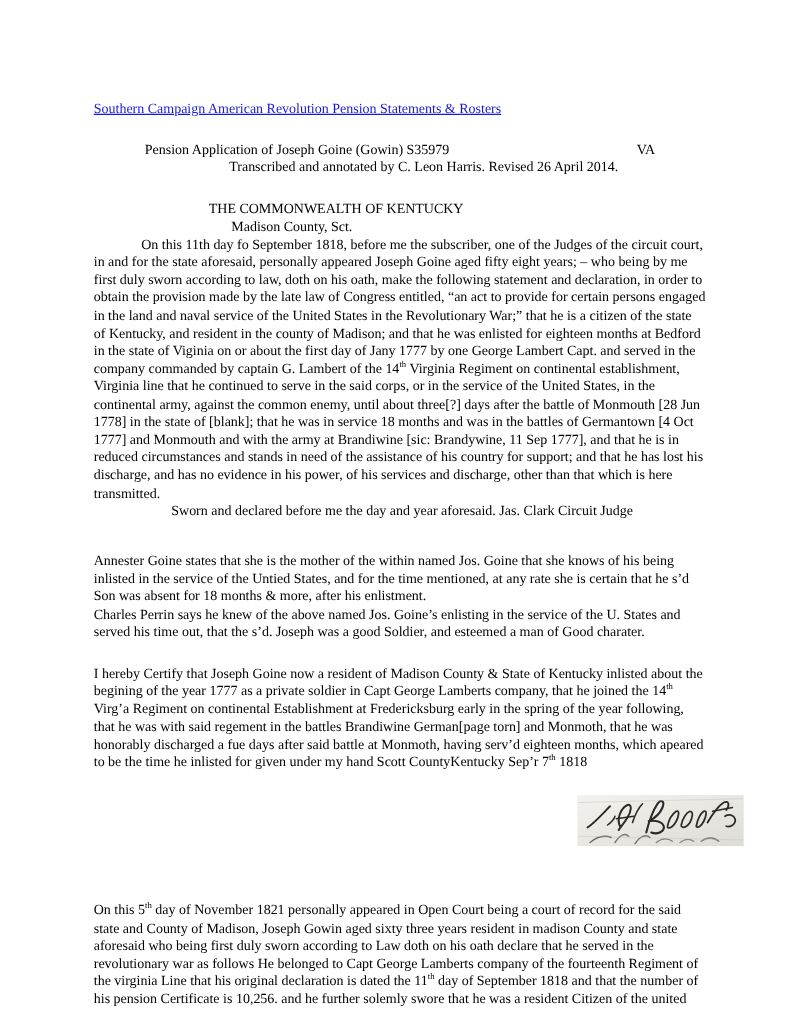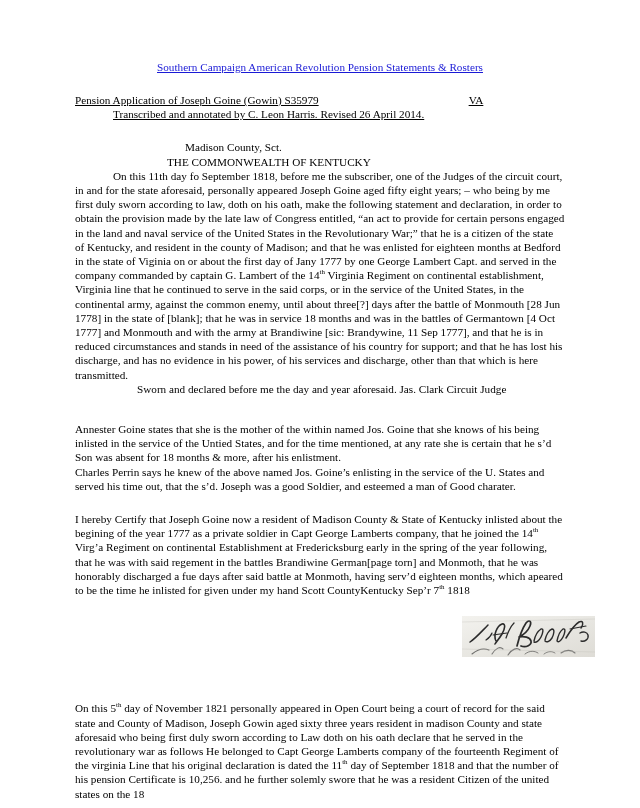--- a/index.html
+++ b/index.html
@@ -16,36 +16,34 @@
   }
   .page {
     position: relative;
     width: 640px;
     height: 808px;
     background: #ffffff;
     box-sizing: border-box;
     padding: 0 75px;
   }
   .doc-header {
-    text-align: center;
-    margin-top: 60px;
+    margin-top: 80px;
     font-size: 11.2px;
     line-height: 1.25;
   }
   .doc-header a,
   .doc-header .link {
     color: #1a1ad6;
     text-decoration: underline;
   }
   .block {
     font-size: 11.2px;
     line-height: 14.2px;
-    text-align: left;
+    text-align: center;
     white-space: pre-wrap;
-    text-decoration: underline;
   }
   .spacer-md { height: 19px; }
   .spacer-lg { height: 26px; }
   .center-ish {
     padding-left: 92px;
   }
   .title-line {
     font-size: 11.2px;
     line-height: 14.2px;
   }
@@ -92,23 +90,23 @@
   </div>
 
   <div class="spacer-md"></div>
 
   <div class="block"><span>Pension Application of Joseph Goine (Gowin) S35979</span><span style="display:inline-block;width:150px"></span><span>VA</span></div>
 
   <div class="block" style="padding-left:38px;"><span>Transcribed and annotated by C. Leon Harris. Revised 26 April 2014.</span></div>
 
   <div class="spacer-md"></div>
 
+  <div class="title-line center-ish"><span>THE COMMONWEALTH OF KENTUCKY</span></div>
+
   <div class="title-line" style="padding-left:110px;"><span>Madison County, Sct.</span></div>
-
-  <div class="title-line center-ish"><span>THE COMMONWEALTH OF KENTUCKY</span></div>
 
   <p class="para first-line-indent"><span>On this 11th day fo September 1818, before me the subscriber, one of the Judges of the circuit court, in and for the state aforesaid, personally appeared Joseph Goine aged fifty eight years; – who being by me first duly sworn according to law, doth on his oath, make the following statement and declaration, in order to obtain the provision made by the late law of Congress entitled, “an act to provide for certain persons engaged in the land and naval service of the United States in the Revolutionary War;” that he is a citizen of the state of Kentucky, and resident in the county of Madison; and that he was enlisted for eighteen months at Bedford in the state of Viginia on or about the first day of Jany 1777 by one George Lambert Capt. and served in the company commanded by captain G. Lambert of the 14</span><sup>th</sup><span> Virginia Regiment on continental establishment, Virginia line  that he continued to serve in the said corps, or in the service of the United States, in the continental army, against the common enemy, until about three[?] days after the battle of Monmouth [28 Jun 1778] in the state of [blank]; that he was in service 18 months and was in the battles of Germantown [4 Oct 1777] and Monmouth and with the army at Brandiwine [sic: Brandywine, 11 Sep 1777], and that he is in reduced circumstances and stands in need of the assistance of his country for support; and that he has lost his discharge, and has no evidence in his power, of his services and discharge, other than that which is here transmitted.</span></p>
 
   <p class="para" style="padding-left:62px;"><span>Sworn and declared before me the day and year aforesaid. Jas. Clark  Circuit Judge</span></p>
 
   <div class="spacer-lg"></div>
 
   <p class="para"><span>Annester Goine states that she is the mother of the within named Jos. Goine  that she knows of his being inlisted in the service of the Untied States, and for the time mentioned, at any rate she is certain that he s’d Son was absent for 18 months &amp; more, after his enlistment.</span></p>
 
   <p class="para"><span>Charles Perrin says he knew of the above named Jos. Goine’s enlisting in the service of the U. States and served his time out, that the s’d. Joseph was a good Soldier, and esteemed a man of Good charater.</span></p>

